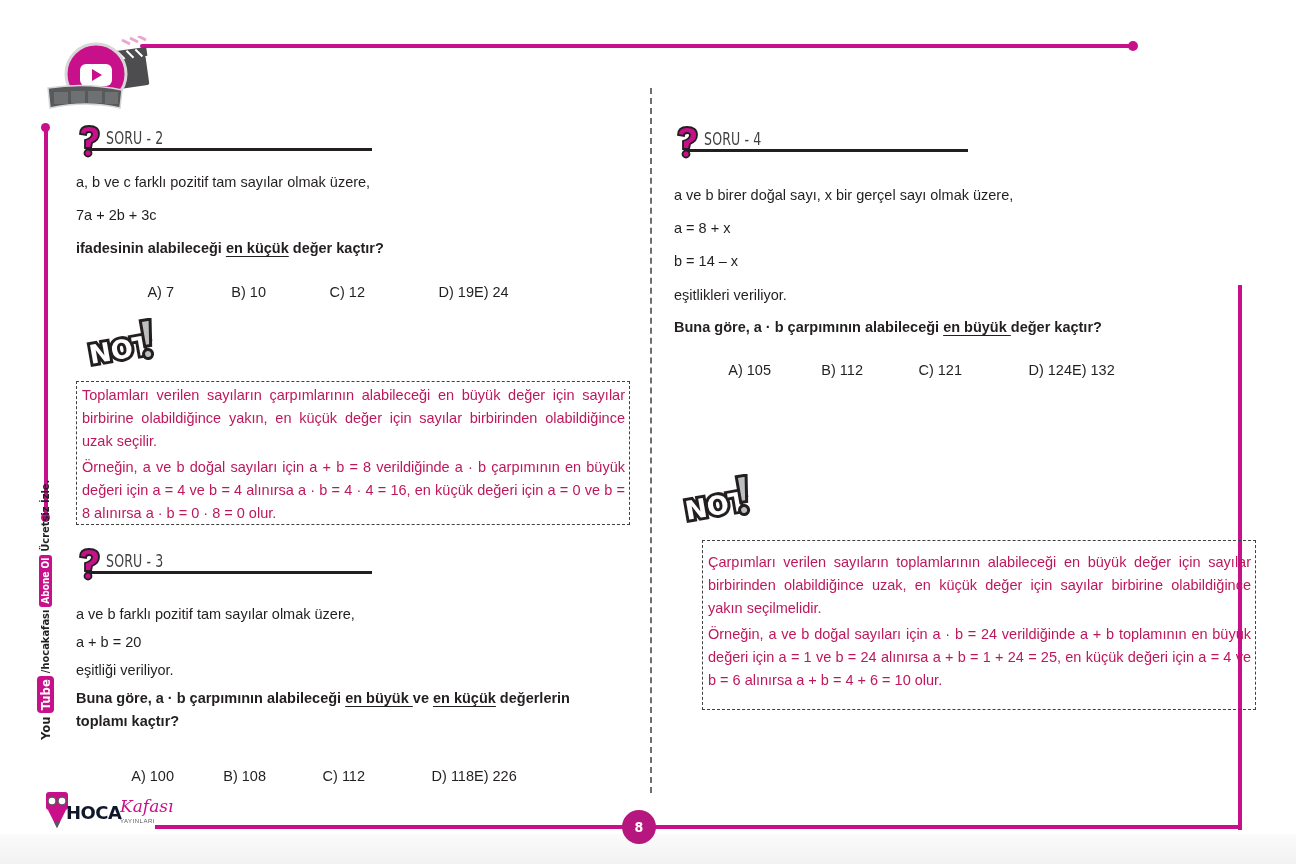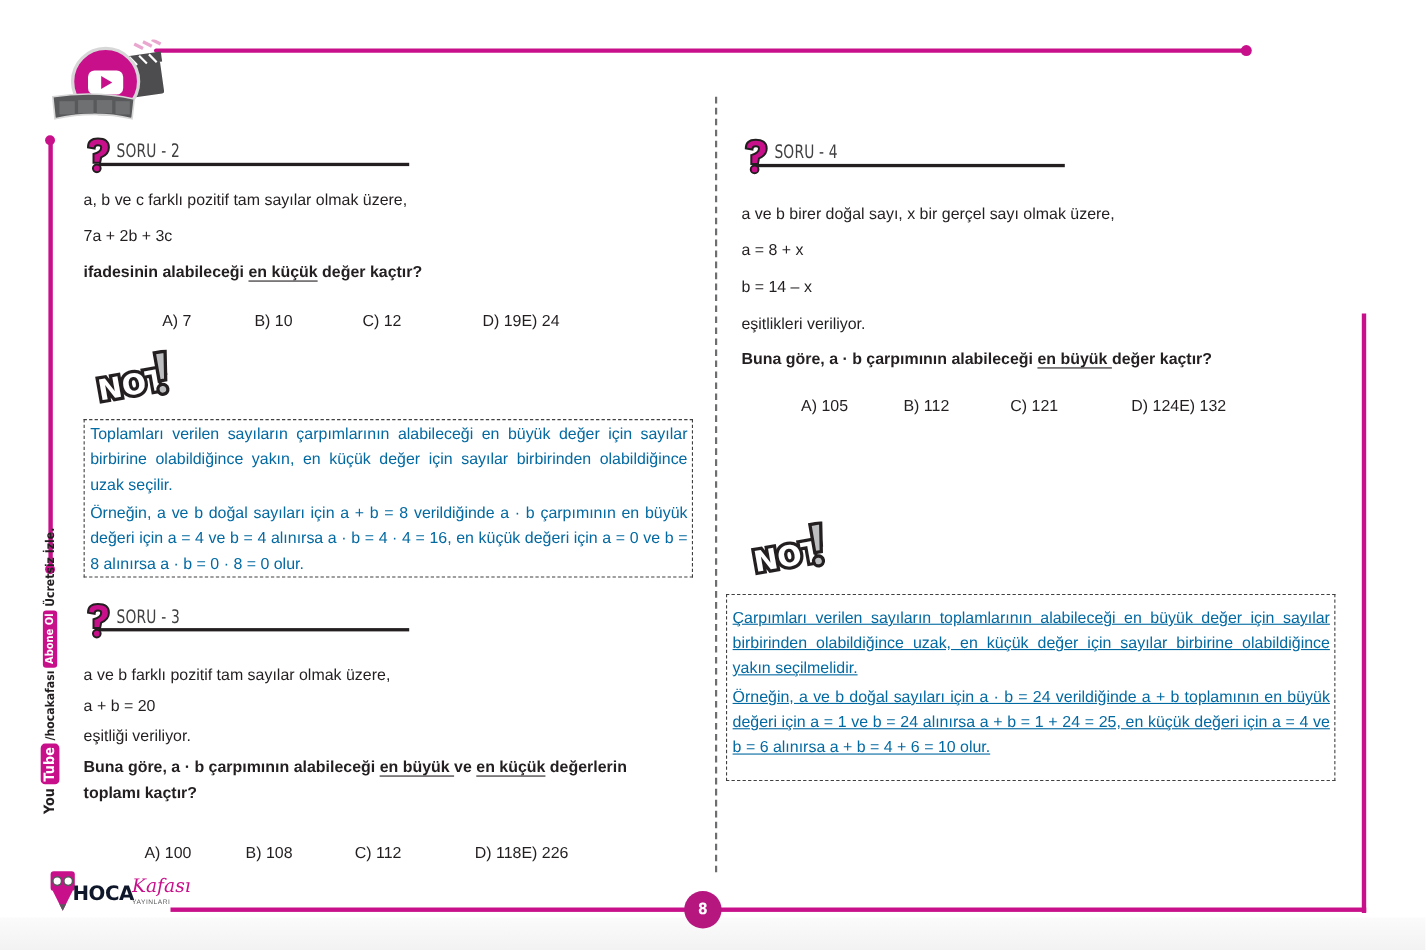--- a/index.html
+++ b/index.html
@@ -29,21 +29,21 @@
 
   .txt { position:absolute; font-size:14.5px; line-height:18px; white-space:nowrap; }
   .bold { font-weight:bold; }
   .u { text-decoration:underline; text-underline-offset:3px; }
   .opts { position:absolute; font-size:14.5px; display:flex;text-align:right; }
   .opts span { display:inline-block; }
 
   .not-badge { position:absolute; width:80px; height:52px; }
 
   .note-box { position:absolute; border:1px dashed #404041; box-sizing:border-box; padding:2px 4px 0 5px;
-              font-size:14.5px; line-height:23px; text-align:justify; color:#0369a1; }
+              font-size:14.5px; line-height:23px; text-align:justify; color:#be185d; }
   .note-box p { margin:0; }
   .note-box p + p { margin-top:3px; }
 
   .side-text { left:34px; top:520px; width:24px; height:220px; }
   .side-inner { position:absolute; left:0; top:220px; transform:rotate(-90deg); transform-origin:left top;
                 white-space:nowrap; display:flex; align-items:center; gap:3px; height:22px;
                 font-family:"DejaVu Sans Condensed","DejaVu Sans",sans-serif; font-size:11px; font-weight:bold; color:#231f20; }
   .yt-you { font-size:13px; font-weight:bold; }
   .yt-tube { background:#c8108b; color:#fff; border-radius:4px; padding:1px 3px; font-size:13px; font-weight:bold; }
   .abone { background:#c8108b; color:#fff; border-radius:3px; padding:1px 3px; font-size:10px; }
@@ -175,21 +175,21 @@
 </div>
 
 <svg class="not-badge" style="left:680px; top:474px;" viewBox="0 0 80 52">
   <g transform="rotate(-10 40 26)">
     <text x="4" y="40" font-family="DejaVu Sans, sans-serif" font-weight="bold" font-size="26" fill="#fff" stroke="#231f20" stroke-width="6" paint-order="stroke">NOT</text>
     <path d="M60 6 L70 6 L66 32 L60 32 Z" fill="#bcbec0" stroke="#231f20" stroke-width="3"></path>
     <circle cx="62" cy="40" r="4.5" fill="#bcbec0" stroke="#231f20" stroke-width="3"></circle>
   </g>
 </svg>
 
-<div class="note-box" style="left:660px; top:540px; width:554px; height:170px; padding-top:10px;text-decoration:underline;">
+<div class="note-box" style="left:702px; top:540px; width:554px; height:170px; padding-top:10px;">
   <p>Çarpımları verilen sayıların toplamlarının alabileceği en büyük değer için sayılar birbirinden olabildiğince uzak, en küçük değer için sayılar birbirine olabildiğince yakın seçilmelidir.</p>
   <p>Örneğin, a ve b doğal sayıları için a · b = 24 verildiğinde  a + b toplamının en büyük değeri için a = 1 ve b = 24 alınırsa a + b = 1 + 24 = 25, en küçük değeri için  a = 4 ve b = 6 alınırsa a + b = 4 + 6 = 10 olur.</p>
 </div>
 
 <div class="abs brand">
   <svg style="position:absolute; left:0; top:0;" width="34" height="44" viewBox="0 0 34 44">
     <rect x="6" y="4" width="22" height="18" rx="3" fill="#c8108b"></rect>
     <circle cx="12" cy="13" r="4" fill="#fff" stroke="#58595b" stroke-width="1.5"></circle>
     <circle cx="22" cy="13" r="4" fill="#fff" stroke="#58595b" stroke-width="1.5"></circle>
     <path d="M8 22 L26 22 L17 40 Z" fill="#c8108b"></path>

